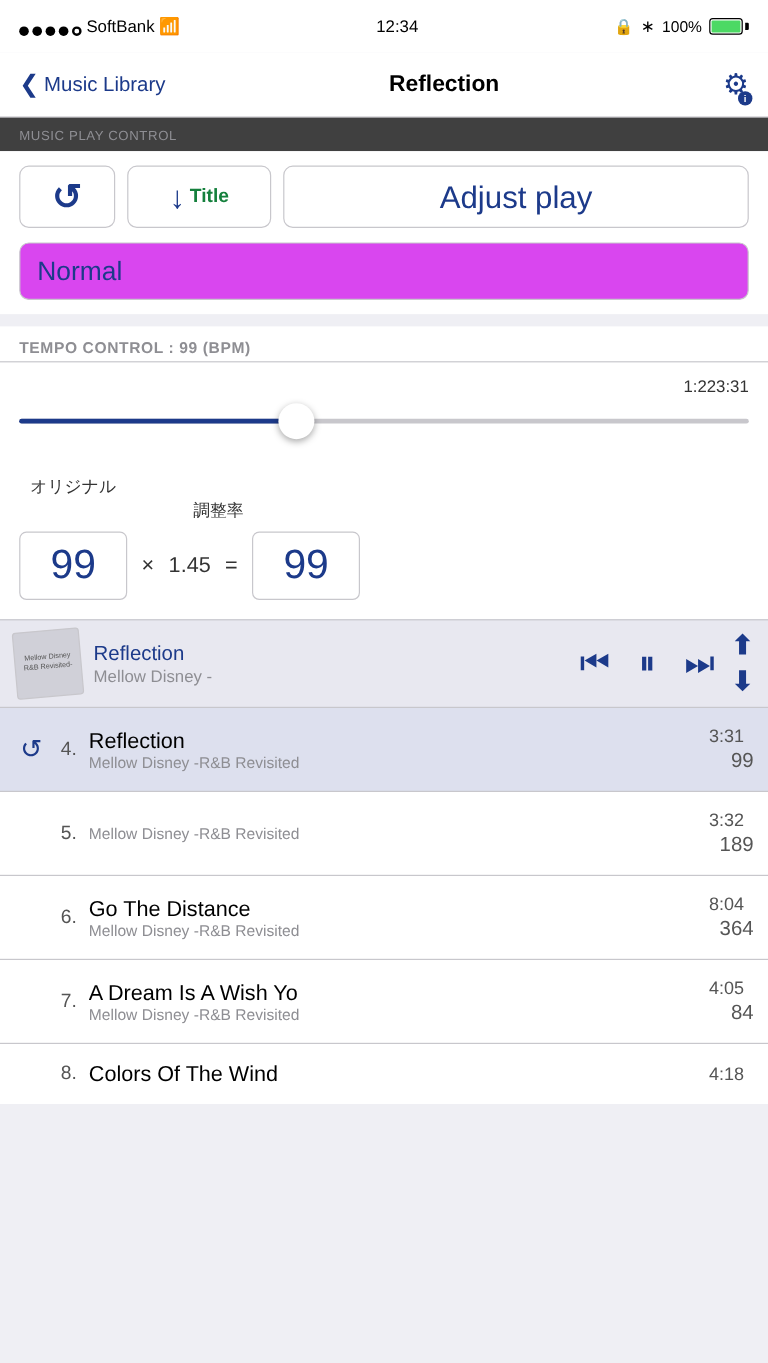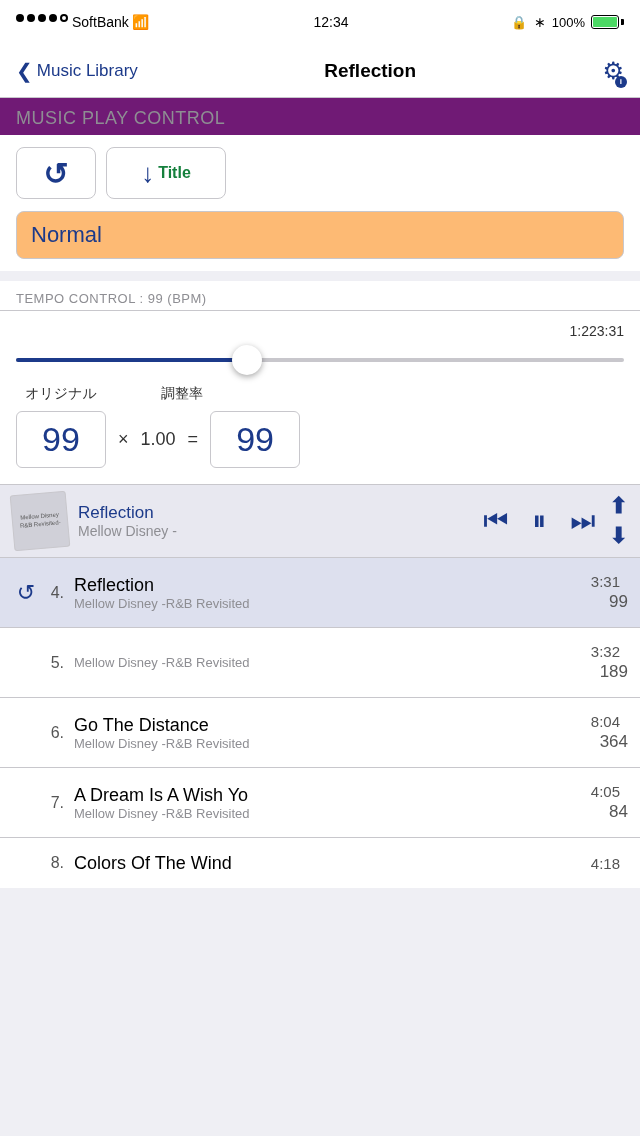--- a/index.html
+++ b/index.html
@@ -16,21 +16,21 @@
     .status-bar {
       background: #fff;
       height: 44px;
       display: flex;
       align-items: center;
       justify-content: space-between;
       padding: 0 16px;
       font-size: 14px;
       font-weight: 500;
     }
-    .status-left { display: flex; align-items: flex-start; gap: 4px; }
+    .status-left { display: flex; align-items: flex-end; gap: 4px; }
     .status-center { font-size: 14px; font-weight: 400; }
     .status-right { display: flex; align-items: center; gap: 6px; font-size: 13px; }
     .signal-dots { display: flex; gap: 3px; }
     .dot { width: 8px; height: 8px; border-radius: 50%; background: #000; }
     .dot.empty { background: transparent; border: 2px solid #000; }
     .wifi-icon { font-size: 14px; }
     .battery {
       display: inline-flex; align-items: center; gap: 2px;
     }
     .battery-body {
@@ -64,23 +64,23 @@
     .nav-gear { font-size: 24px; color: #1c3a8a; position: relative; }
     .nav-gear-badge {
       position: absolute; bottom: -3px; right: -3px;
       width: 12px; height: 12px; background: #1c3a8a; border-radius: 50%;
       display: flex; align-items: center; justify-content: center;
       color: #fff; font-size: 8px; font-weight: 700;
     }
 
     
     .section-header {
-      background: #701a75;
+      background: #404040;
       padding: 10px 16px 6px;
-      font-size: 18px;
+      font-size: 11px;
       color: #8e8e93;
       font-weight: 400;
       letter-spacing: 0.5px;
     }
 
     
     .control-area {
       background: #fff;
       padding: 12px 16px;
     }
@@ -119,21 +119,21 @@
       font-weight: 700;
     }
     .ctrl-btn-text {
       color: #1c3a8a;
       font-size: 26px;
       font-weight: 300;
     }
     .normal-selector {
       border: 1.5px solid #c8c7cc;
       border-radius: 8px;
-      background: #fdba74;
+      background: #d946ef;
       padding: 10px 14px;
       color: #1c3a8a;
       font-size: 22px;
       font-weight: 400;
       display: flex;
       align-items: center;
     }
 
     
     .tempo-area {
@@ -399,57 +399,60 @@
 
     <button class="ctrl-btn ctrl-btn-small">
       <span class="ctrl-btn-icon" style="font-size:30px; font-weight:700;">↺</span>
     </button>
 
     <button class="ctrl-btn ctrl-btn-medium" style="gap:4px;">
       <span class="ctrl-btn-icon">↓</span>
       <span class="ctrl-btn-label">Title</span>
     </button>
 
+    <button class="ctrl-btn ctrl-btn-large">
+      <span class="ctrl-btn-text">Adjust play</span>
+    </button>
   </div>
 
   <div class="normal-selector">
     <span>Normal</span>
   </div>
 </div>
 
 <div style="height:10px; background:#efeff4;"></div>
 
-<div class="section-header" style="background:#fff; padding: 10px 16px 4px; color:#8e8e93; font-size:13px;">
+<div class="section-header" style="background:#fff; padding: 10px 16px 4px; color:#8e8e93; font-size:13px;font-weight:bold;">
   <span>TEMPO CONTROL : 99 (BPM)</span>
 </div>
 
 <div class="tempo-area">
 
   <div class="tempo-labels">
     <span>1:22</span>
     <span>3:31</span>
   </div>
   <div class="slider-container">
     <div class="slider-track">
       <div class="slider-fill"></div>
     </div>
     <div class="slider-thumb"></div>
   </div>
 
   <div style="display:flex; align-items:center; gap:8px; margin-top:8px;">
     <div style="min-width:90px; text-align:center; font-size:14px; color:#333;">オリジナル</div>
     <div style="min-width:30px; text-align:center; font-size:14px; color:#333; visibility:hidden;">×</div>
-    <div style="min-width:60px; text-align:center; font-size:14px; color:#333;">調整率</div>
+    <div style="min-width:60px; text-align:center; font-size:14px; color:#333;margin-top:41px;">調整率</div>
     <div style="min-width:20px; text-align:center; font-size:14px; color:#333; visibility:hidden;">=</div>
   </div>
 
   <div class="tempo-fields">
     <div class="tempo-value-box">99</div>
     <span class="tempo-operator">×</span>
-    <span style="font-size:18px; color:#333;">1.00</span>
+    <span style="font-size:18px; color:#333;">1.45</span>
     <span class="tempo-operator">=</span>
     <div class="tempo-value-box">99</div>
   </div>
 </div>
 
 <div class="player-bar">
   <div class="album-art">
     <div class="album-art-inner">
       <div>Mellow Disney</div>
       <div>R&amp;B Revisited-</div>

